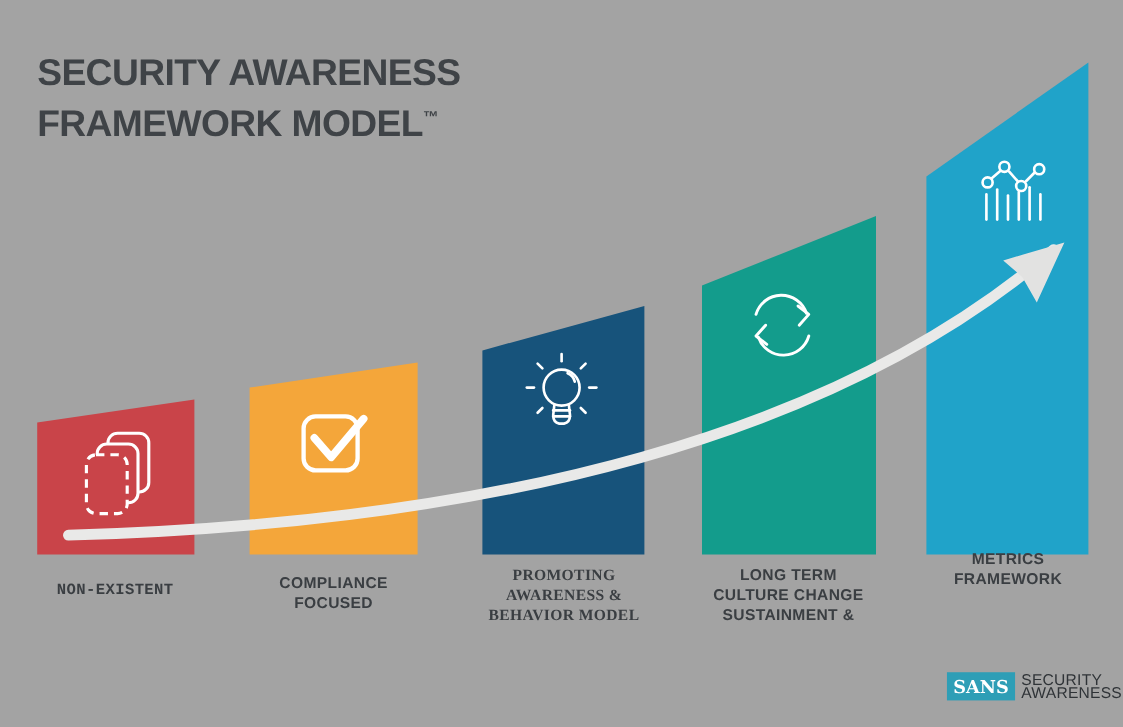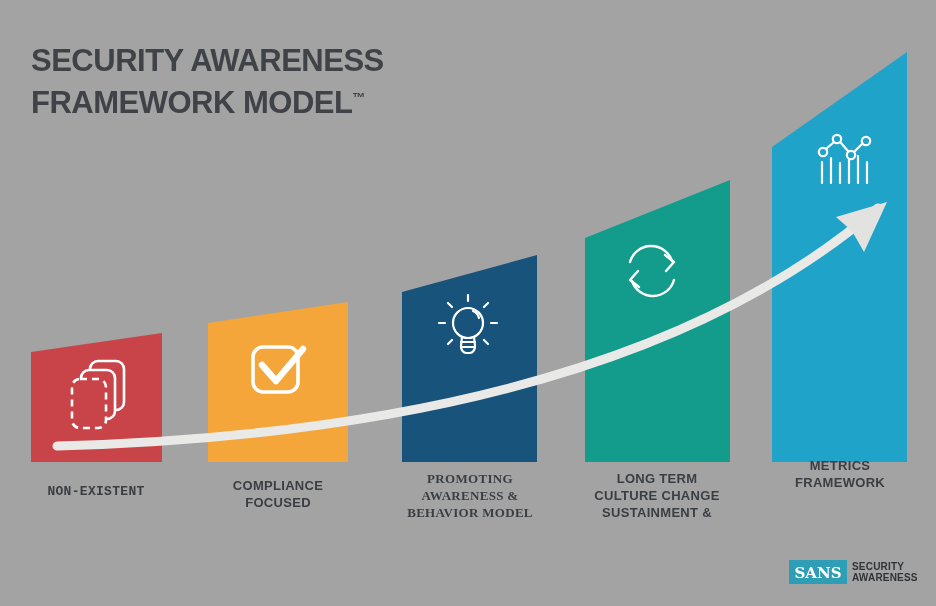--- a/index.html
+++ b/index.html
@@ -18,21 +18,21 @@
     position:absolute;text-align:center;
     font-size:13px;font-weight:bold;line-height:17px;
     letter-spacing:0.3px;color:#3a3e42;
   }
   .stage-label span{display:block;}
   .logo{
     position:absolute;left:789px;top:558px;width:146px;height:28px;
     display:flex;align-items:center;gap:5px;
   }
   .logo-lines{
-    font-size:10px;line-height:11px;font-weight:bold;
+    font-size:13px;line-height:11px;font-weight:normal;
     color:#2f3337;letter-spacing:0.2px;
   }
 </style>
 </head>
 <body>
 
 <div class="canvas">
 
   <div class="title">
     <span>SECURITY AWARENESS</span><br>

